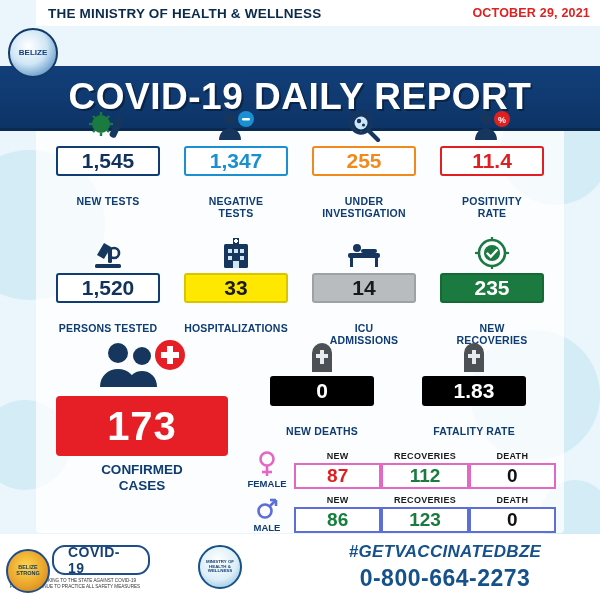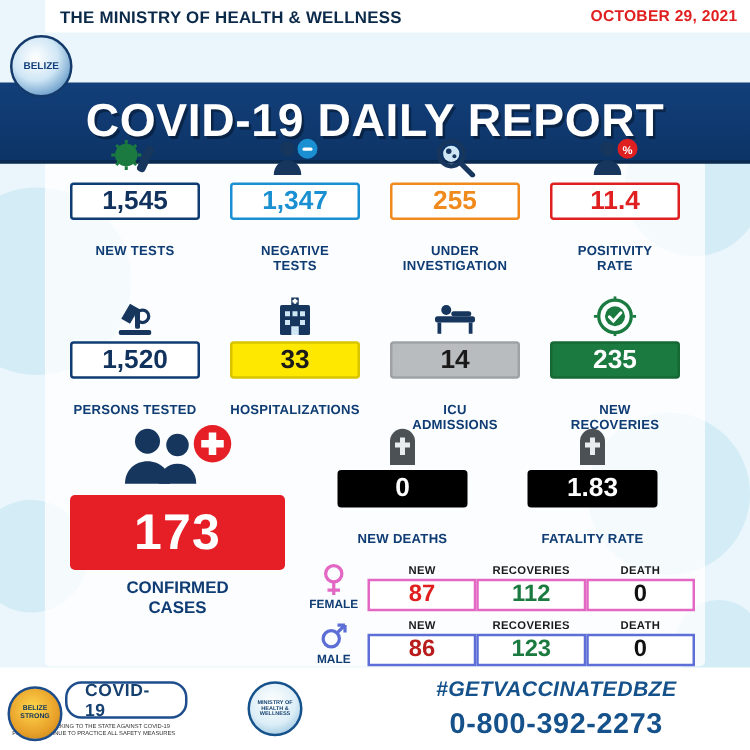--- a/index.html
+++ b/index.html
@@ -118,21 +118,21 @@
   .gcol{flex:1;display:flex;flex-direction:column;align-items:center;}
   .ghead{font-size:9px;font-weight:bold;color:#1a1a1a;margin-bottom:2px;letter-spacing:.3px;}
   .gval{
     width:100%;box-sizing:border-box;height:26px;
     display:flex;align-items:center;justify-content:center;
     font-size:19px;font-weight:bold;background:#fff;
   }
   .female .gval{border:2px solid #e268c4;color:#e02020;}
   .female .gval.rec{color:#1b7a3f;}
   .female .gval.dth{color:#111;}
-  .male .gval{border:2px solid #5d6fd6;color:#b91c1c;}
+  .male .gval{border:2px solid #5d6fd6;color:#15803d;}
   .male .gval.rec{color:#1b7a3f;}
   .male .gval.dth{color:#111;}
 
   
   .footer{
     position:absolute;z-index:4;left:0;bottom:0;width:600px;height:66px;
     background:#ffffff;
     display:flex;align-items:center;margin-top:40px;
   }
   .covid-pill{
@@ -440,16 +440,16 @@
   </div>
 
   <div class="foot-mid">
     <div class="moh-logo">
       <span>MINISTRY OF HEALTH &amp; WELLNESS</span>
     </div>
   </div>
 
   <div class="foot-right">
     <div class="hashtag">#GETVACCINATEDBZE</div>
-    <div class="phone">0-800-392-2273</div>
+    <div class="phone">0-800-664-2273</div>
   </div>
 
 </div>
 
 </body></html>

